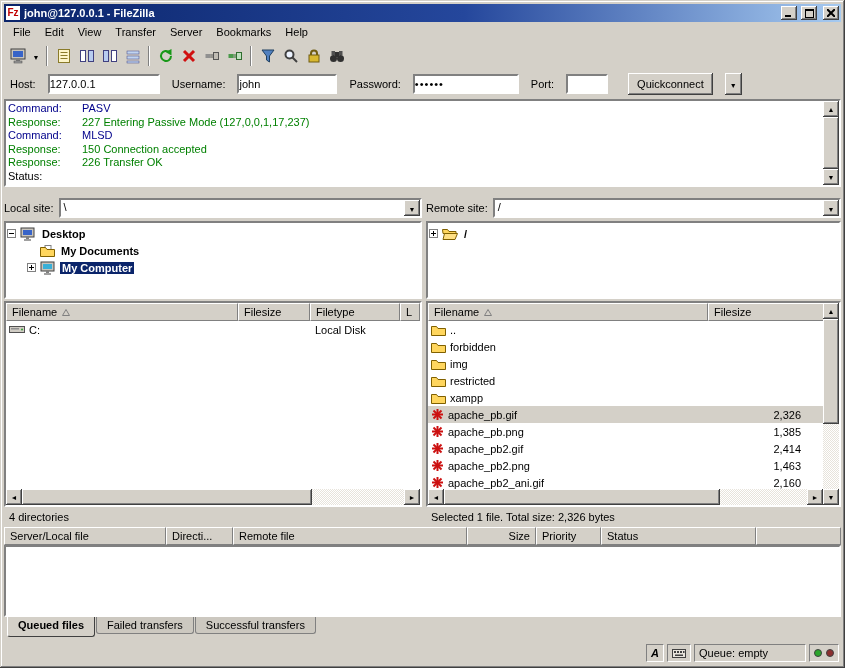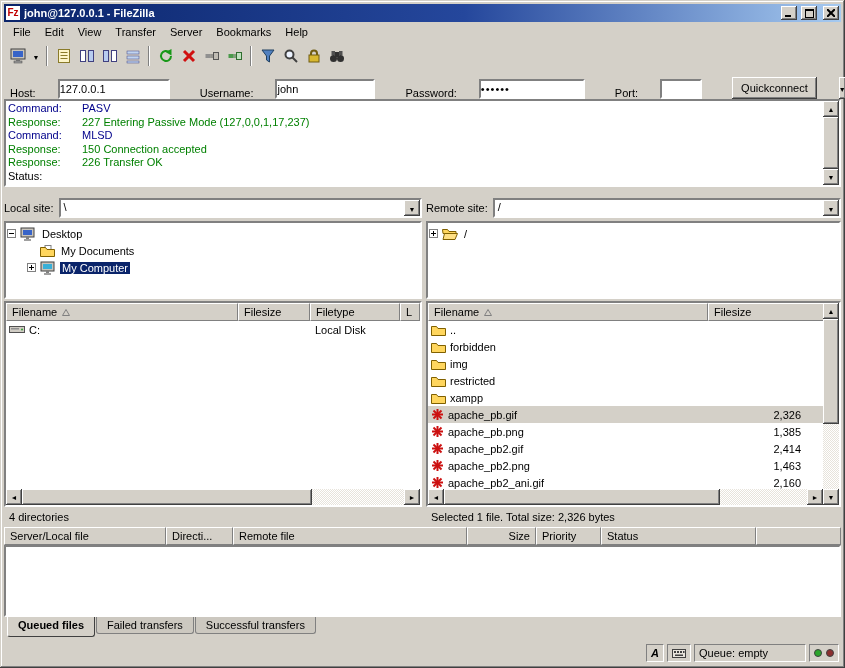--- a/index.html
+++ b/index.html
@@ -51,22 +51,22 @@
   .winbtn.gap { margin-left: 2px; }
   
   .menubar { height: 20px; flex: 0 0 auto; display: flex; align-items: center; padding-left: 2px; }
   .menu-item { padding: 3px 7px; cursor: default; }
   
   .toolbar { height: 27px; flex: 0 0 auto; display: flex; align-items: center; padding: 1px 3px; }
   .tbtn { width: 23px; height: 22px; display: flex; align-items: center; justify-content: center; background: transparent; border: none; }
   .tbtn.narrow { width: 12px; }
   .tsep { width: 2px; height: 20px; border-left: 1px solid #808080; border-right: 1px solid #fff; margin: 0 4px; }
   
-  .quickbar { height: 30px; flex: 0 0 auto; display: flex; align-items: flex-end; gap: 22px; padding: 0 5px; }
-  .qlabel { margin-left: 8px; white-space: nowrap; }
+  .quickbar { height: 30px; flex: 0 0 auto; display: flex; align-items: center; gap: 12px; padding: 0 5px; }
+  .qlabel { margin-left: 0; white-space: nowrap; }
   .qlabel.first { margin-left: 1px; }
   input.qfield {
     height: 20px; border: 2px solid; border-color: #808080 #fff #fff #808080;
     background: #fff; font-family: "Liberation Sans", sans-serif; font-size: 11px;
     padding: 0 0; outline: none;
   }
   .w-host { width: 112px; } .w-user { width: 100px; } .w-pass { width: 106px; letter-spacing: 1px; } .w-port { width: 42px; }
   .qbtn { height: 22px; padding: 0 9px; font-family: "Liberation Sans", sans-serif; font-size: 11px; margin-left: 8px; }
   .qbtn-dd { height: 22px; width: 17px; display: flex; align-items: center; justify-content: center; }
   .arrow-down::before { content: "▼"; font-size: 7px; line-height: 1; }
@@ -111,21 +111,21 @@
   .combo-val { flex: 1; padding: 1px 3px; overflow: hidden; white-space: nowrap; }
   .combo-btn { width: 16px; display: flex; align-items: center; justify-content: center; }
   
   .tree-row-panes { height: 78px; flex: 0 0 auto; display: flex; margin-top: 2px; }
   .tree { overflow: hidden; padding: 2px 1px; }
   .tree.left { width: 418px; flex: 0 0 auto; }
   .tree.right { width: 415px; margin-left: 4px; flex: 0 0 auto; }
   .titem { display: flex; align-items: center; height: 17px; gap: 4px; white-space: nowrap; }
   .titem .indent { width: 16px; flex: 0 0 auto; }
   .titem .exp-slot { width: 9px; flex: 0 0 auto; display: flex; }
-  .tlabel { padding: 0 2px; }
+  .tlabel { padding: 0 2px; font-weight: bold; }
   .tlabel.sel { background: #0a246a; color: #fff; }
   
   .lists-row { height: 206px; flex: 0 0 auto; display: flex; margin-top: 2px; }
   .listbox { display: flex; flex-direction: column; overflow: hidden; padding: 0; }
   .listbox.left { width: 418px; flex: 0 0 auto; }
   .listbox.right-wrap { width: 415px; margin-left: 4px; flex: 0 0 auto; flex-direction: row; }
   .list-col { flex: 1; display: flex; flex-direction: column; overflow: hidden; }
   .list-header { height: 18px; display: flex; flex: 0 0 auto; background: #d4d0c8; }
   .list-body { flex: 1; background: #fff; overflow: hidden; }
   .lrow { height: 17px; display: flex; align-items: center; white-space: nowrap; }

